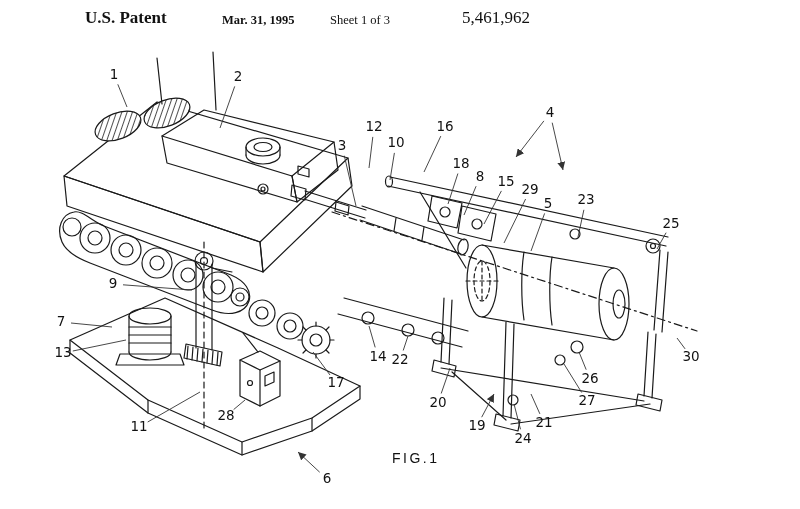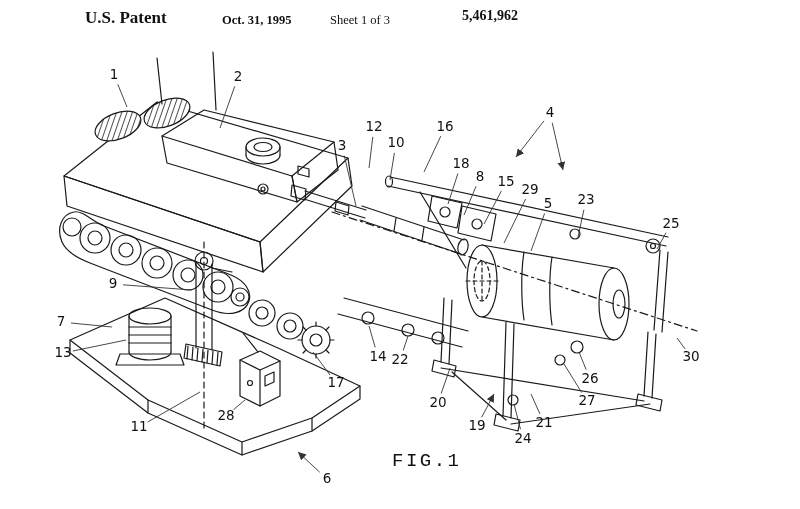--- a/index.html
+++ b/index.html
@@ -4,40 +4,40 @@
 <style>
   html,body{margin:0;padding:0;background:#e8e8e8;}
   .page{
     position:relative;width:800px;height:509px;background:#ffffff;
     font-family:"Liberation Serif",serif;overflow:hidden;margin:0 auto;
   }
   .hdr span{position:absolute;white-space:nowrap;color:#111;}
   .hdr-title{left:85px;top:8px;font-size:17px;font-weight:700;}
   .hdr-date{left:222px;top:13px;font-size:12.5px;font-weight:700;}
   .hdr-sheet{left:330px;top:13px;font-size:12.5px;font-weight:400;}
-  .hdr-number{left:462px;top:8px;font-size:14px;font-weight:700;}
+  .hdr-number{left:462px;top:8px;font-size:17px;font-weight:400;}
   .fig-caption{
     position:absolute;left:392px;top:450px;color:#111;
-    font-family:Liberation Mono, monospace;font-size:19px;letter-spacing:2.5px;
+    font-family:Liberation Sans, sans-serif;font-size:14px;letter-spacing:2.5px;
   }
   svg.art{position:absolute;left:0;top:0;}
   .art path,.art line,.art circle,.art ellipse{vector-effect:non-scaling-stroke;}
   #ref-labels text{
     font-family:"DejaVu Sans",sans-serif;font-size:13.5px;fill:#111;
   }
   #ref-labels line{stroke:#333;stroke-width:0.9;}
 </style>
 </head>
 <body>
 
 <div class="page">
 
   <div class="hdr">
     <span class="hdr-title">U.S. Patent</span>
-    <span class="hdr-date">Oct. 31, 1995</span>
+    <span class="hdr-date">Mar. 31, 1995</span>
     <span class="hdr-sheet">Sheet 1 of 3</span>
     <span class="hdr-number">5,461,962</span>
   </div>
 
   <svg class="art" width="800" height="509" viewBox="0 0 800 509">
     <defs>
       <pattern id="hatchp" width="5" height="5" patternUnits="userSpaceOnUse" patternTransform="rotate(40)">
         <rect width="5" height="5" fill="#ffffff"></rect>
         <line x1="0" y1="0" x2="0" y2="5" stroke="#222" stroke-width="1.6"></line>
       </pattern>

